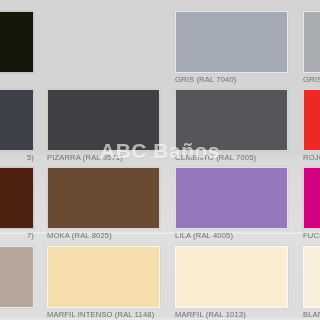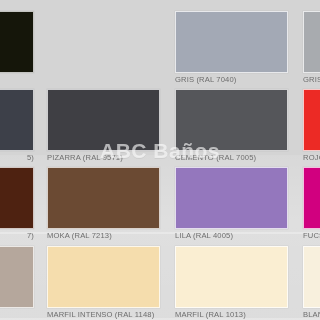--- a/index.html
+++ b/index.html
@@ -156,21 +156,21 @@
       <div class="caption">ROJO (R</div>
     </div>
 
     <div class="cell" style="left:-36px; top:167px; width:70px;">
       <div class="swatch" style="background-color: rgb(78, 34, 17);"></div>
       <div class="caption clip-left">7)</div>
     </div>
 
     <div class="cell" style="left:47px; top:167px; width:113px;">
       <div class="swatch" style="background-color: rgb(107, 74, 51);"></div>
-      <div class="caption">MOKA (RAL 7213)</div>
+      <div class="caption">MOKA (RAL 8025)</div>
     </div>
 
     <div class="cell" style="left:175px; top:167px; width:113px;">
       <div class="swatch" style="background-color: rgb(148, 119, 189);"></div>
       <div class="caption">LILA (RAL 4005)</div>
     </div>
 
     <div class="cell" style="left:303px; top:167px; width:113px;">
       <div class="swatch" style="background-color: rgb(209, 0, 127);"></div>
       <div class="caption">FUCSIA</div>

